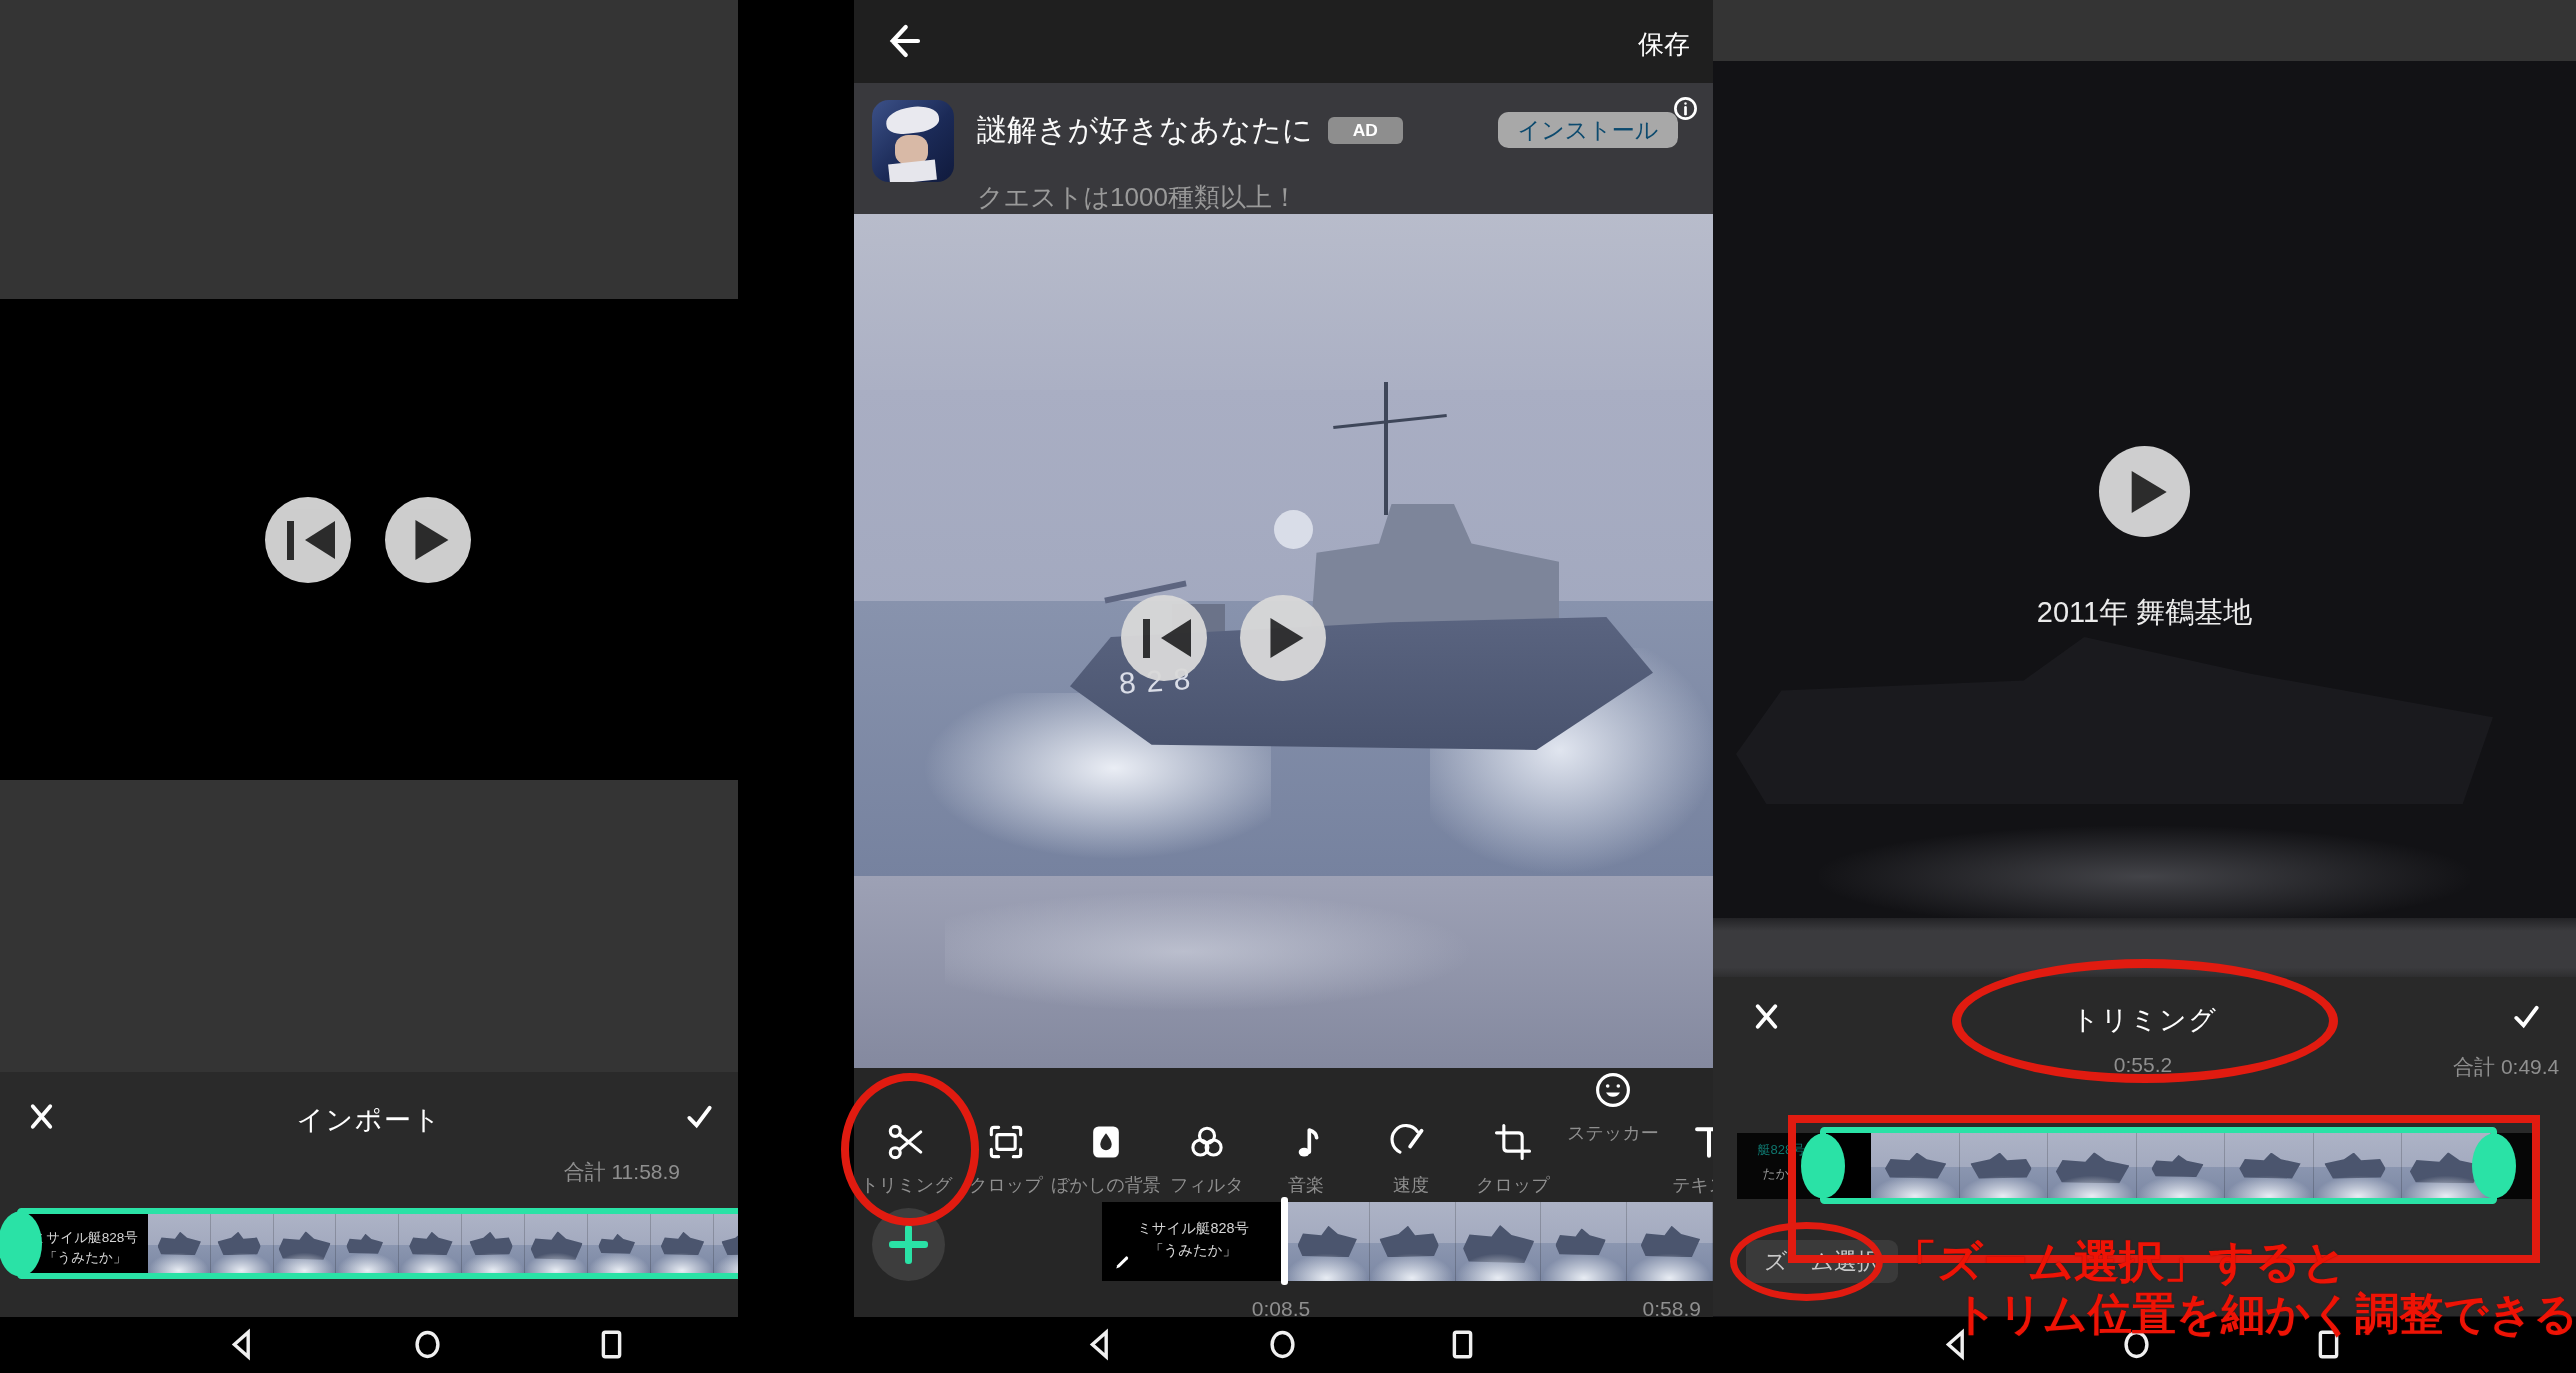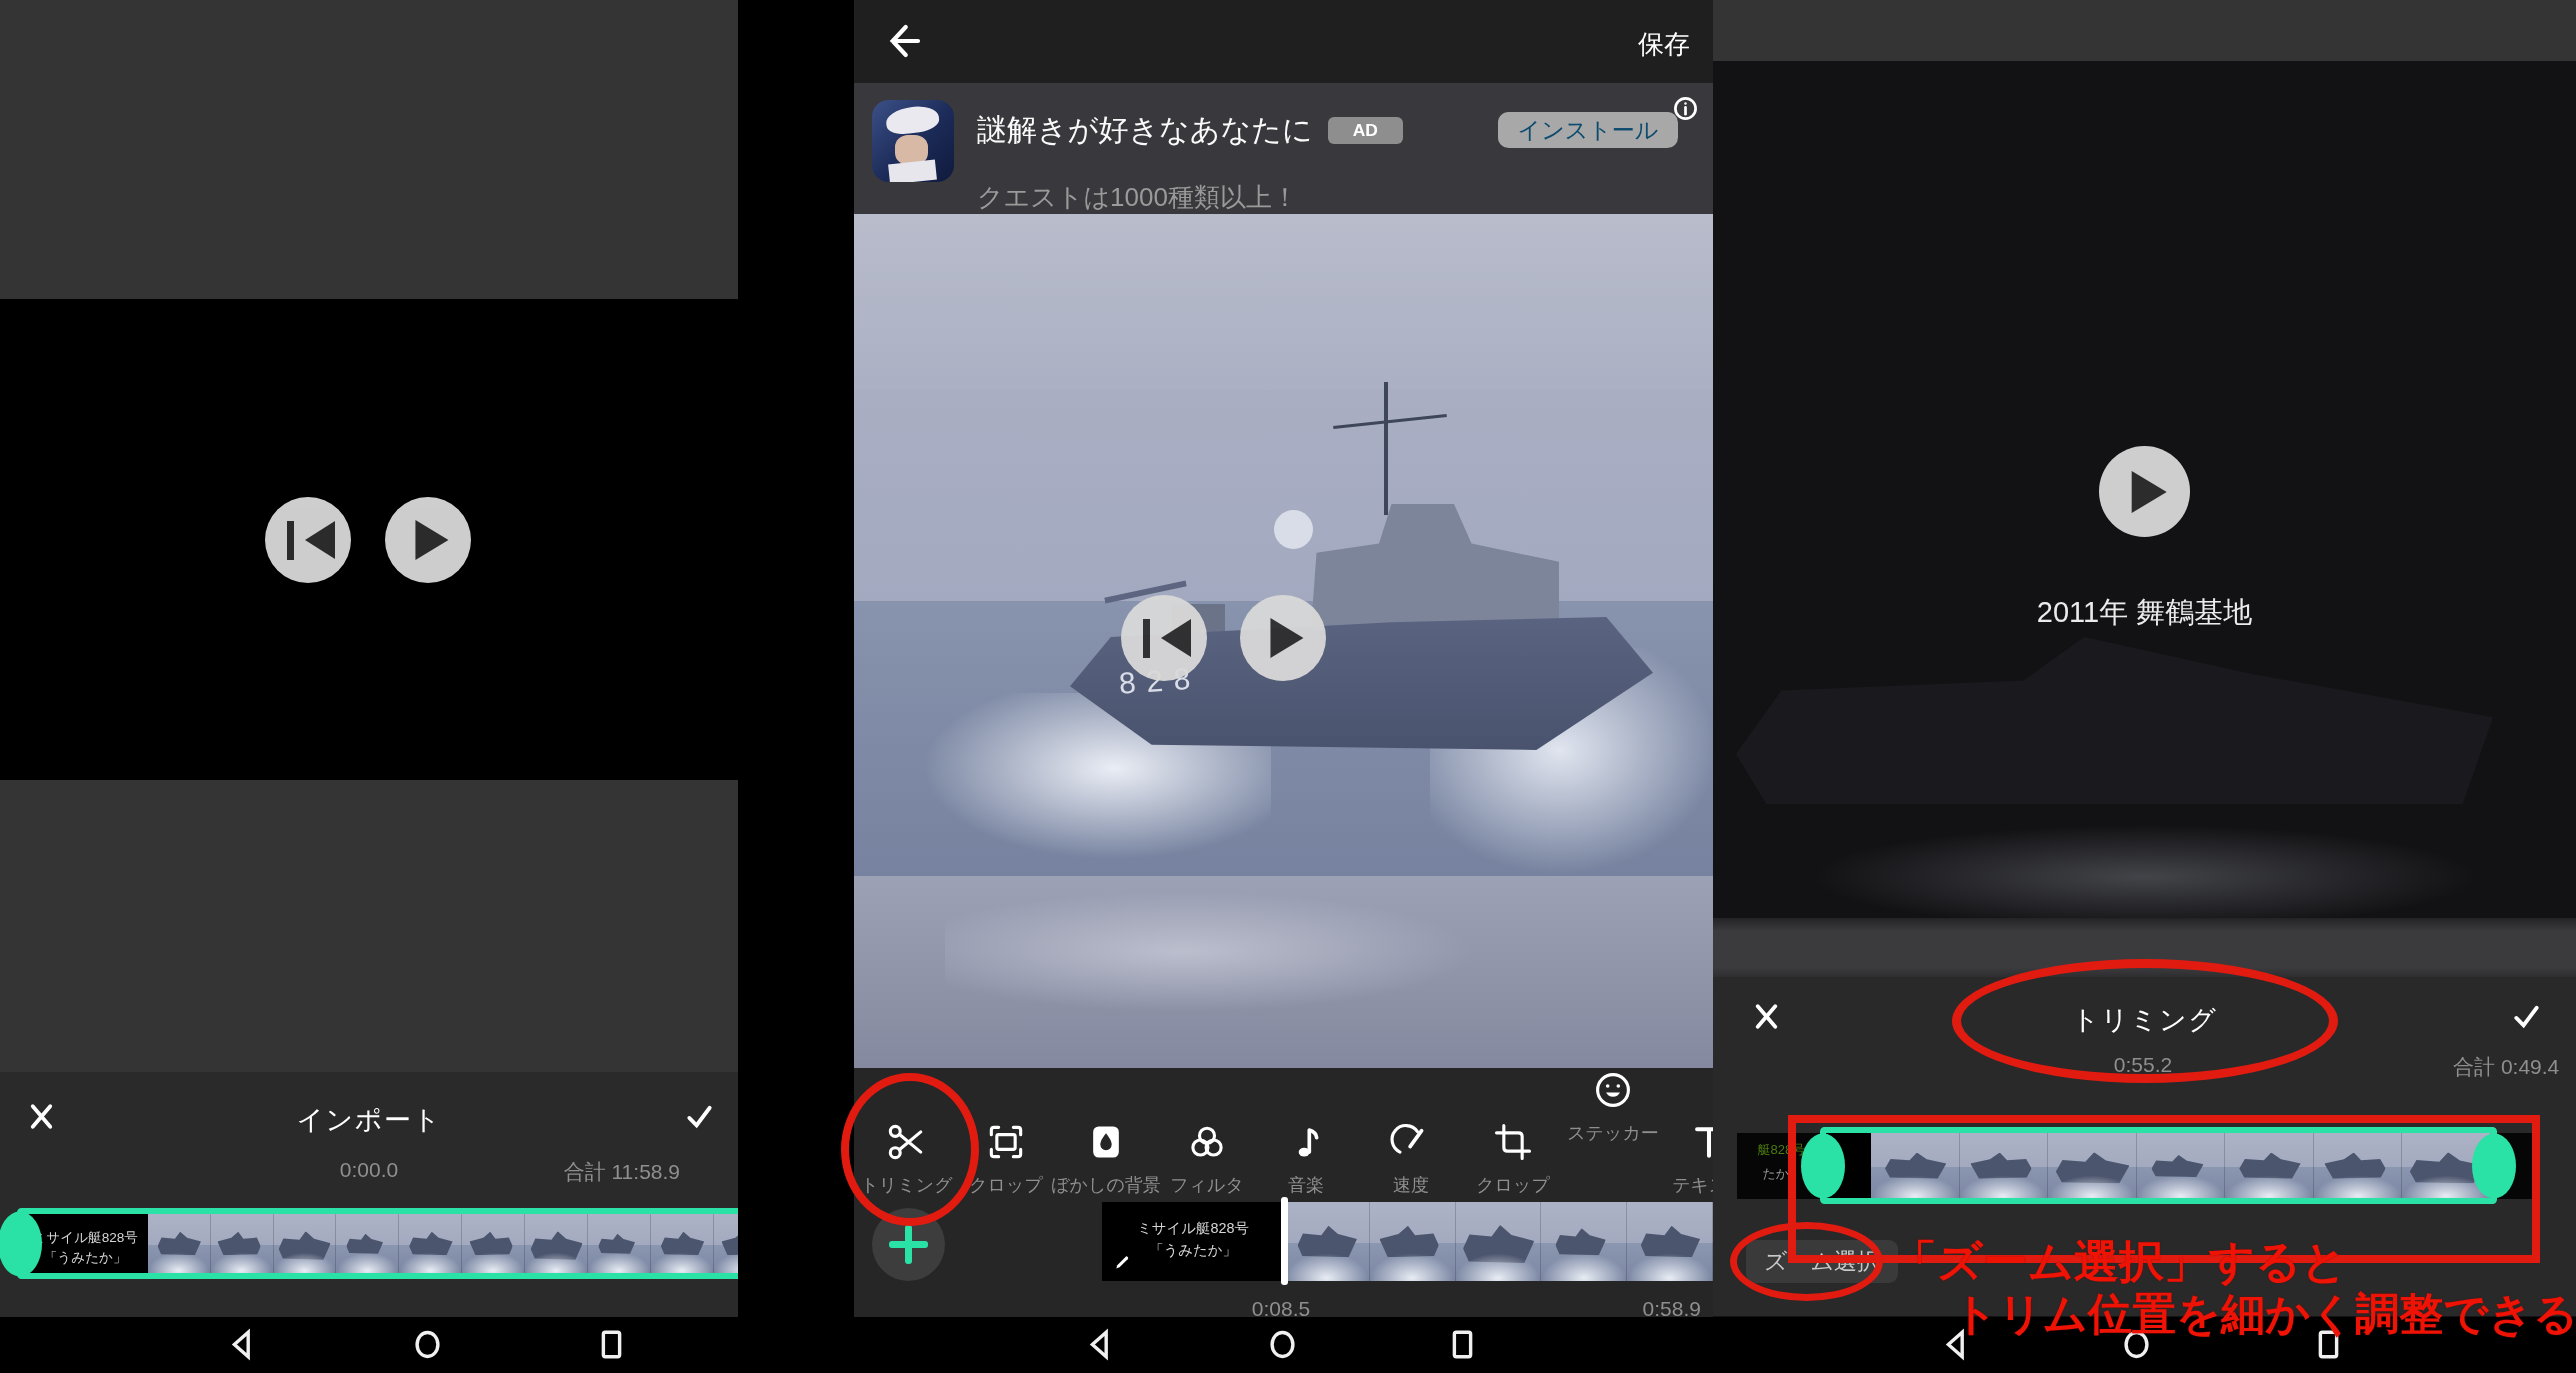--- a/index.html
+++ b/index.html
@@ -85,21 +85,20 @@
           <path d="M6 5 L18 19 M18 5 L6 19"></path>
         </svg>
     </div>
     <div class="sheet-title abs" style="top:1102px;">インポート</div>
     <div class="sheet-head-c abs" style="right:21px;top:1099px;width:35px;height:35px;">
       <svg viewBox="0 0 24 24">
           <path d="M5 13 L10 18 L19 6"></path>
         </svg>
     </div>
 
-    <div class="time-dim" style="left:0;right:0;top:1158px;text-align:center;">0:00.0</div>
     <div class="time-dim" style="right:58px;top:1158px;">合計 11:58.9</div>
 
     <div class="gbox" style="left:16.7px;top:1208px;width:827px;height:71px;">
       <div class="strip">
         <div class="black-clip" style="width:125px;">
           <div class="clip-cap" style="top:15px;font-size:13.6px;">ミサイル艇828号</div>
           <div class="clip-cap" style="top:35px;font-size:13.6px;">「うみたか」</div>
         </div>
         <div style="flex:1;display:flex;">
             <div class="thumb v0"></div>
@@ -322,21 +321,21 @@
     <div class="sheet-head-c abs" style="right:32px;top:999px;width:35px;height:35px;">
       <svg viewBox="0 0 24 24">
           <path d="M5 13 L10 18 L19 6"></path>
         </svg>
     </div>
 
     <div class="time-dim" style="left:430px;top:1053px;transform:translateX(-50%);">0:55.2</div>
     <div class="time-dim" style="right:16.7px;top:1053px;">合計 0:49.4</div>
 
     <div class="abs" style="left:23.5px;width:802px;top:1133px;height:66px;background:#060606;overflow:hidden;">
-      <div class="abs" style="left:21px;top:7.6px;font-size:13px;color:#4d7c0f;">艇828号</div>
+      <div class="abs" style="left:21px;top:7.6px;font-size:13px;color:#0f766e;">艇828号</div>
       <div class="abs" style="left:26px;top:32px;font-size:13px;color:#969696;">たか」</div>
     </div>
     <div class="gbox" style="left:107px;top:1127px;width:677px;height:77px;background:transparent;">
       <div class="strip">
         <div class="black-clip" style="width:45px;"></div>
         <div style="flex:1;display:flex;">
             <div class="thumb v0"></div>
             <div class="thumb v1"></div>
             <div class="thumb v2"></div>
             <div class="thumb v3"></div>

